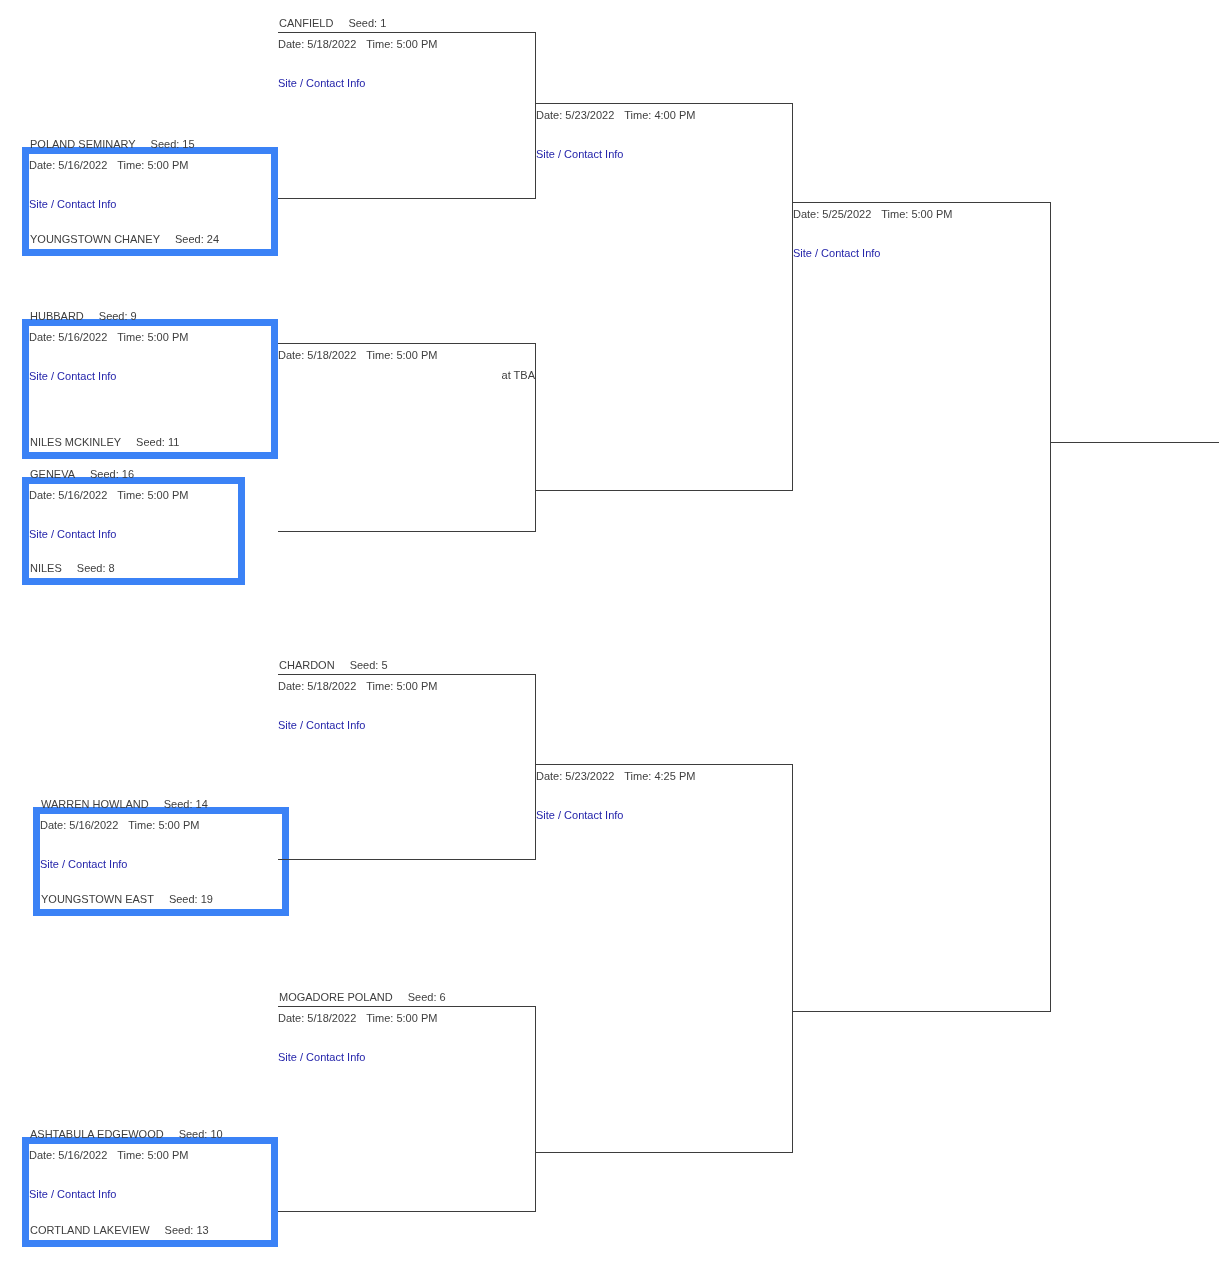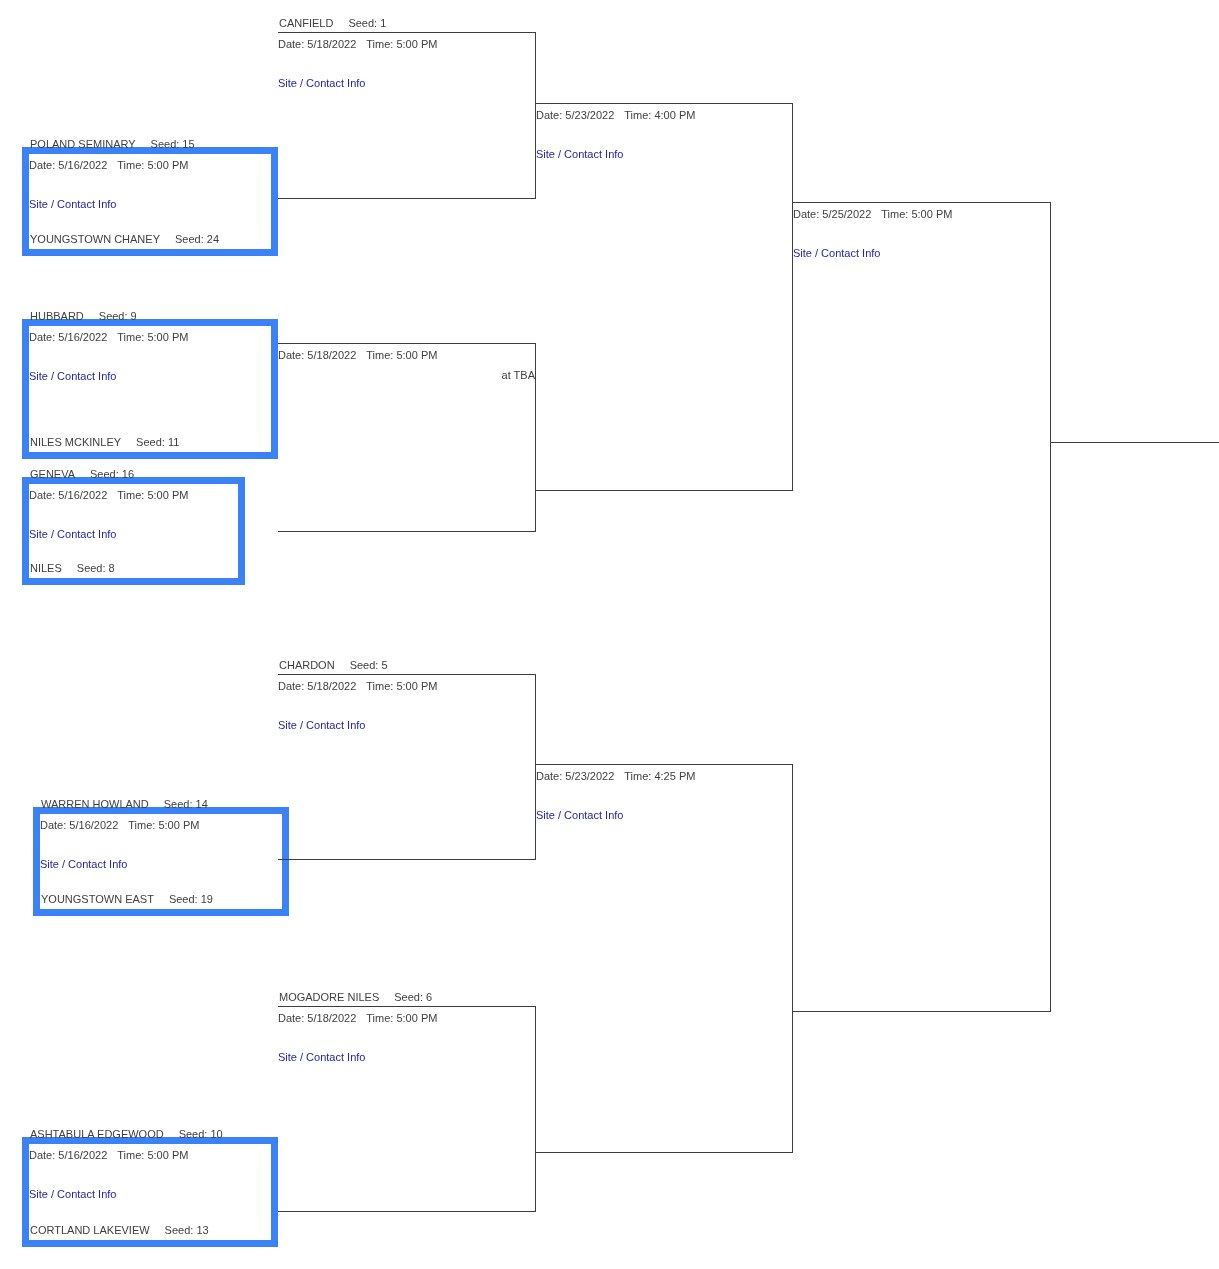--- a/index.html
+++ b/index.html
@@ -116,21 +116,21 @@
     <span class="tname">CHARDON</span><span class="tseed">Seed: 5</span>
   </div>
   <div class="date-row">
     <span>Date: 5/18/2022</span><span class="tm">Time: 5:00 PM</span>
   </div>
   <div class="site-link">Site / Contact Info</div>
 </div>
 
 <div class="match b-trb" style="left:278px; top:1006px; width:258px; height:206px;">
   <div class="team-label">
-    <span class="tname">MOGADORE NILES</span><span class="tseed">Seed: 6</span>
+    <span class="tname">MOGADORE POLAND</span><span class="tseed">Seed: 6</span>
   </div>
   <div class="date-row">
     <span>Date: 5/18/2022</span><span class="tm">Time: 5:00 PM</span>
   </div>
   <div class="site-link">Site / Contact Info</div>
 </div>
 
 <div class="match b-trb" style="left:536px; top:103px; width:257px; height:388px;">
   <div class="date-row">
     <span>Date: 5/23/2022</span><span class="tm">Time: 4:00 PM</span>

